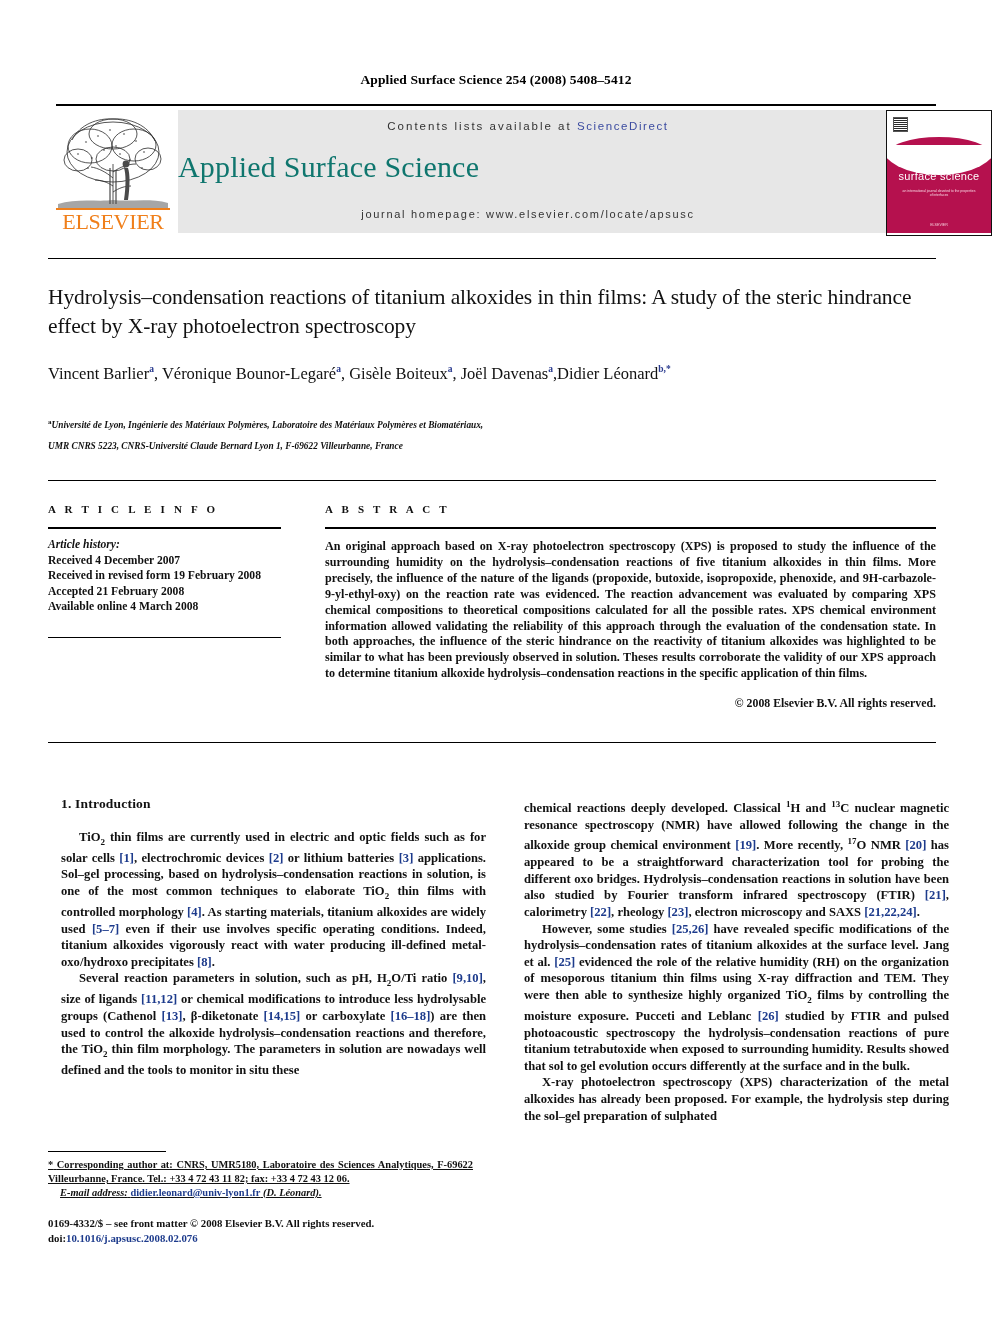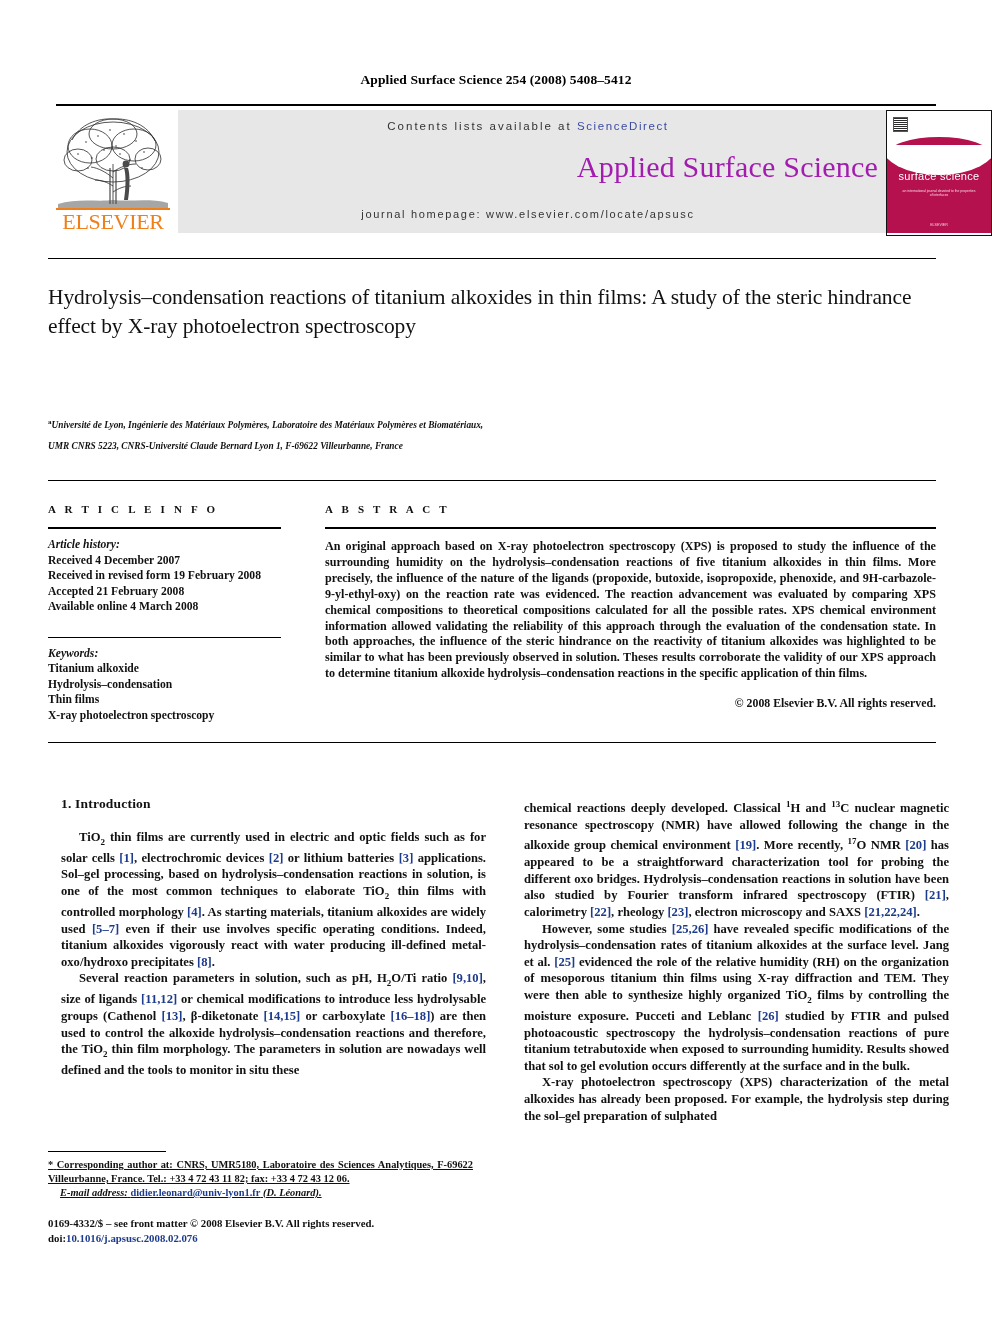--- a/index.html
+++ b/index.html
@@ -99,24 +99,24 @@
     color: #333333;
   }
   .banner-contents .sd {
     color: #3b4ba0;
     letter-spacing: 1.6px;
   }
   .banner-journal {
     position: absolute;
     left: 0; top: 40px;
     width: 700px;
-    text-align: right;
+    text-align: left;
     font-family: "Liberation Serif", serif;
     font-size: 30px;
-    color: #a21caf;
+    color: #0f766e;
     letter-spacing: 0.2px;
   }
   .banner-homepage {
     position: absolute;
     left: 0; top: 98px;
     width: 700px;
     text-align: center;
     font-family: "Liberation Sans", sans-serif;
     font-size: 11px;
     letter-spacing: 1.7px;
@@ -451,47 +451,41 @@
         <span>surface science</span>
       </div>
       <div class="cover-sub">an international journal devoted to the properties of interfaces</div>
       <div class="cover-foot">ELSEVIER</div>
     </div>
   </div>
 
   <div class="title-rule"></div>
   <div class="article-title">Hydrolysis–condensation reactions of titanium alkoxides in thin films: A study of the steric hindrance effect by X-ray photoelectron spectroscopy</div>
 
+  <div class="authors"><span>Vincent Barlier</span><sup>a</sup>, <span>Véronique Bounor-Legaré</span><sup>a</sup>, <span>Gisèle Boiteux</span><sup>a</sup>, <span>Joël Davenas</span><sup>a</sup>,<span>Didier Léonard</span><sup>b,*</sup></div>
   <div class="affiliations">
       <div><sup>a</sup>Université de Lyon, Ingénierie des Matériaux Polymères, Laboratoire des Matériaux Polymères et Biomatériaux,</div>
       <div>UMR CNRS 5223, CNRS-Université Claude Bernard Lyon 1, F-69622 Villeurbanne, France</div>
     </div>
 
   <div class="info-rule-top"></div>
   <div class="sec-head info-head">A R T I C L E   I N F O</div>
   <div class="sec-head abs-head">A B S T R A C T</div>
 
   <div class="info-col">
     <div class="rule-thick"></div>
     <div class="info-block">
       <div class="lbl">Article history:</div>
       <div>Received 4 December 2007</div>
       <div>Received in revised form 19 February 2008</div>
       <div>Accepted 21 February 2008</div>
       <div>Available online 4 March 2008</div>
     </div>
     <div class="info-spacer"></div>
     <div class="rule-thin"></div>
-    <div class="info-block">
-      <div class="lbl">Keywords:</div>
-      <div>Titanium alkoxide</div>
-      <div>Hydrolysis–condensation</div>
-      <div>Thin films</div>
-      <div>X-ray photoelectron spectroscopy</div>
-    </div>
   </div>
 
   <div class="abs-col">
     <div class="rule-thick"></div>
     <div class="abs-text">An original approach based on X-ray photoelectron spectroscopy (XPS) is proposed to study the influence of the surrounding humidity on the hydrolysis–condensation reactions of five titanium alkoxides in thin films. More precisely, the influence of the nature of the ligands (propoxide, butoxide, isopropoxide, phenoxide, and 9H-carbazole-9-yl-ethyl-oxy) on the reaction rate was evidenced. The reaction advancement was evaluated by comparing XPS chemical compositions to theoretical compositions calculated for all the possible rates. XPS chemical environment information allowed validating the reliability of this approach through the evaluation of the condensation state. In both approaches, the influence of the steric hindrance on the reactivity of titanium alkoxides was highlighted to be similar to what has been previously observed in solution. Theses results corroborate the validity of our XPS approach to determine titanium alkoxide hydrolysis–condensation reactions in the specific application of thin films.</div>
     <div class="abs-copy">© 2008 Elsevier B.V. All rights reserved.</div>
   </div>
 
   <div class="info-rule-bottom"></div>
 

